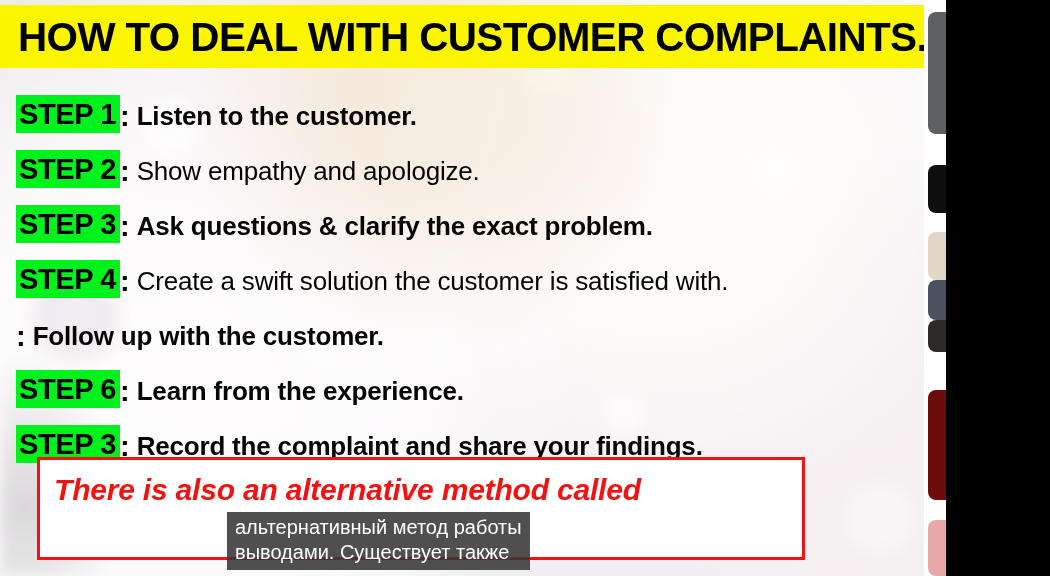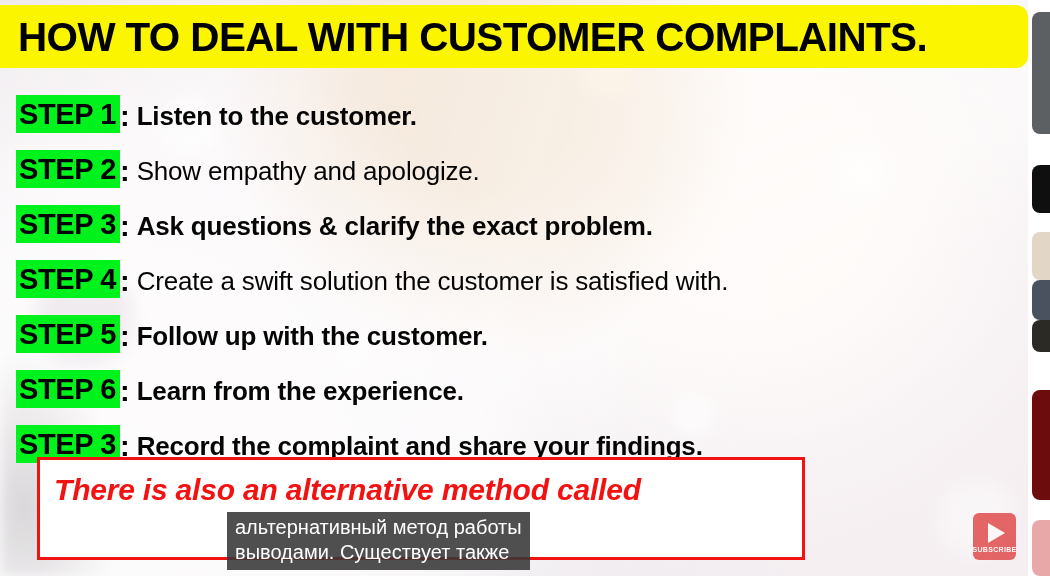--- a/index.html
+++ b/index.html
@@ -5,21 +5,21 @@
   * { margin:0; padding:0; box-sizing:border-box; }
   html, body {
     width:1050px; height:576px;
     overflow:hidden;
     background:#000;
     font-family:"Liberation Sans", sans-serif;
   }
 
   #stage {
     position:relative;
-    width:1050px; height:576px;
+    width:946px; height:576px;
     overflow:hidden;
     background:#737373;
   }
 
   
   .bg-base {
     position:absolute; inset:0;
     background:
       radial-gradient(circle at 12% 80%, rgba(255,255,255,0.55) 0 18%, rgba(228,224,226,0) 42%),
       radial-gradient(circle at 46% 18%, rgba(244,230,214,0.85) 0 12%, rgba(244,230,214,0) 36%),
@@ -227,21 +227,20 @@
         <span class="step-tag">STEP 3</span>
         <span class="step-colon">:</span>
         <span class="step-desc bold">Ask questions &amp; clarify the exact problem.</span>
       </div>
       <div class="step-row">
         <span class="step-tag">STEP 4</span>
         <span class="step-colon">:</span>
         <span class="step-desc regular">Create a swift solution the customer is satisfied with.</span>
       </div>
       <div class="step-row">
-        <span class="step-tag">STEP 5</span>
         <span class="step-colon">:</span>
         <span class="step-desc bold">Follow up with the customer.</span>
       </div>
       <div class="step-row">
         <span class="step-tag">STEP 6</span>
         <span class="step-colon">:</span>
         <span class="step-desc bold">Learn from the experience.</span>
       </div>
       <div class="step-row">
         <span class="step-tag">STEP 3</span>

